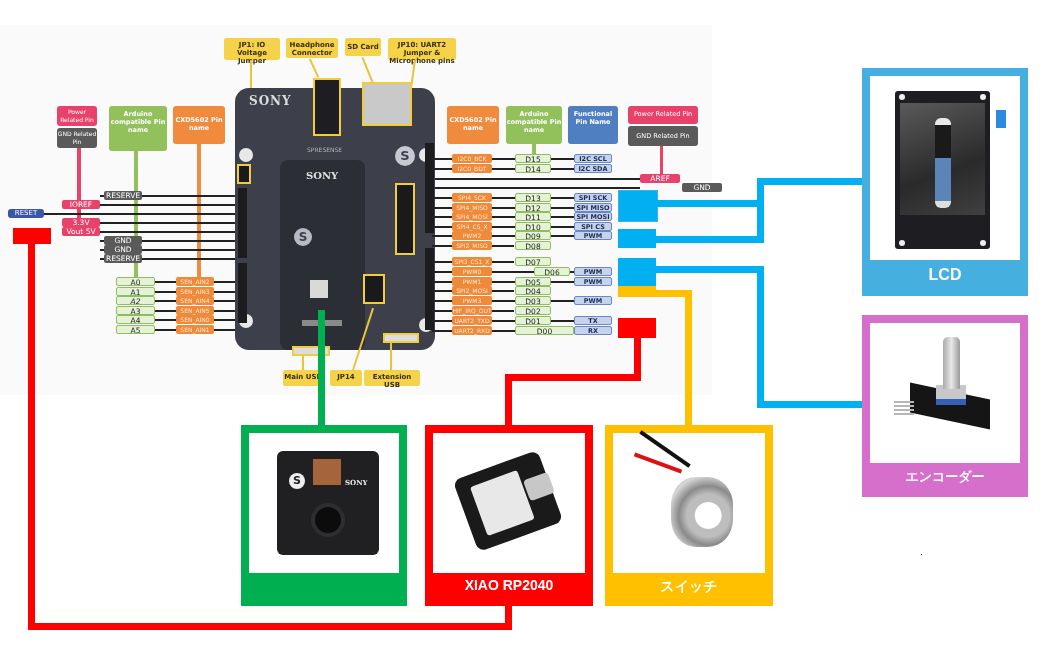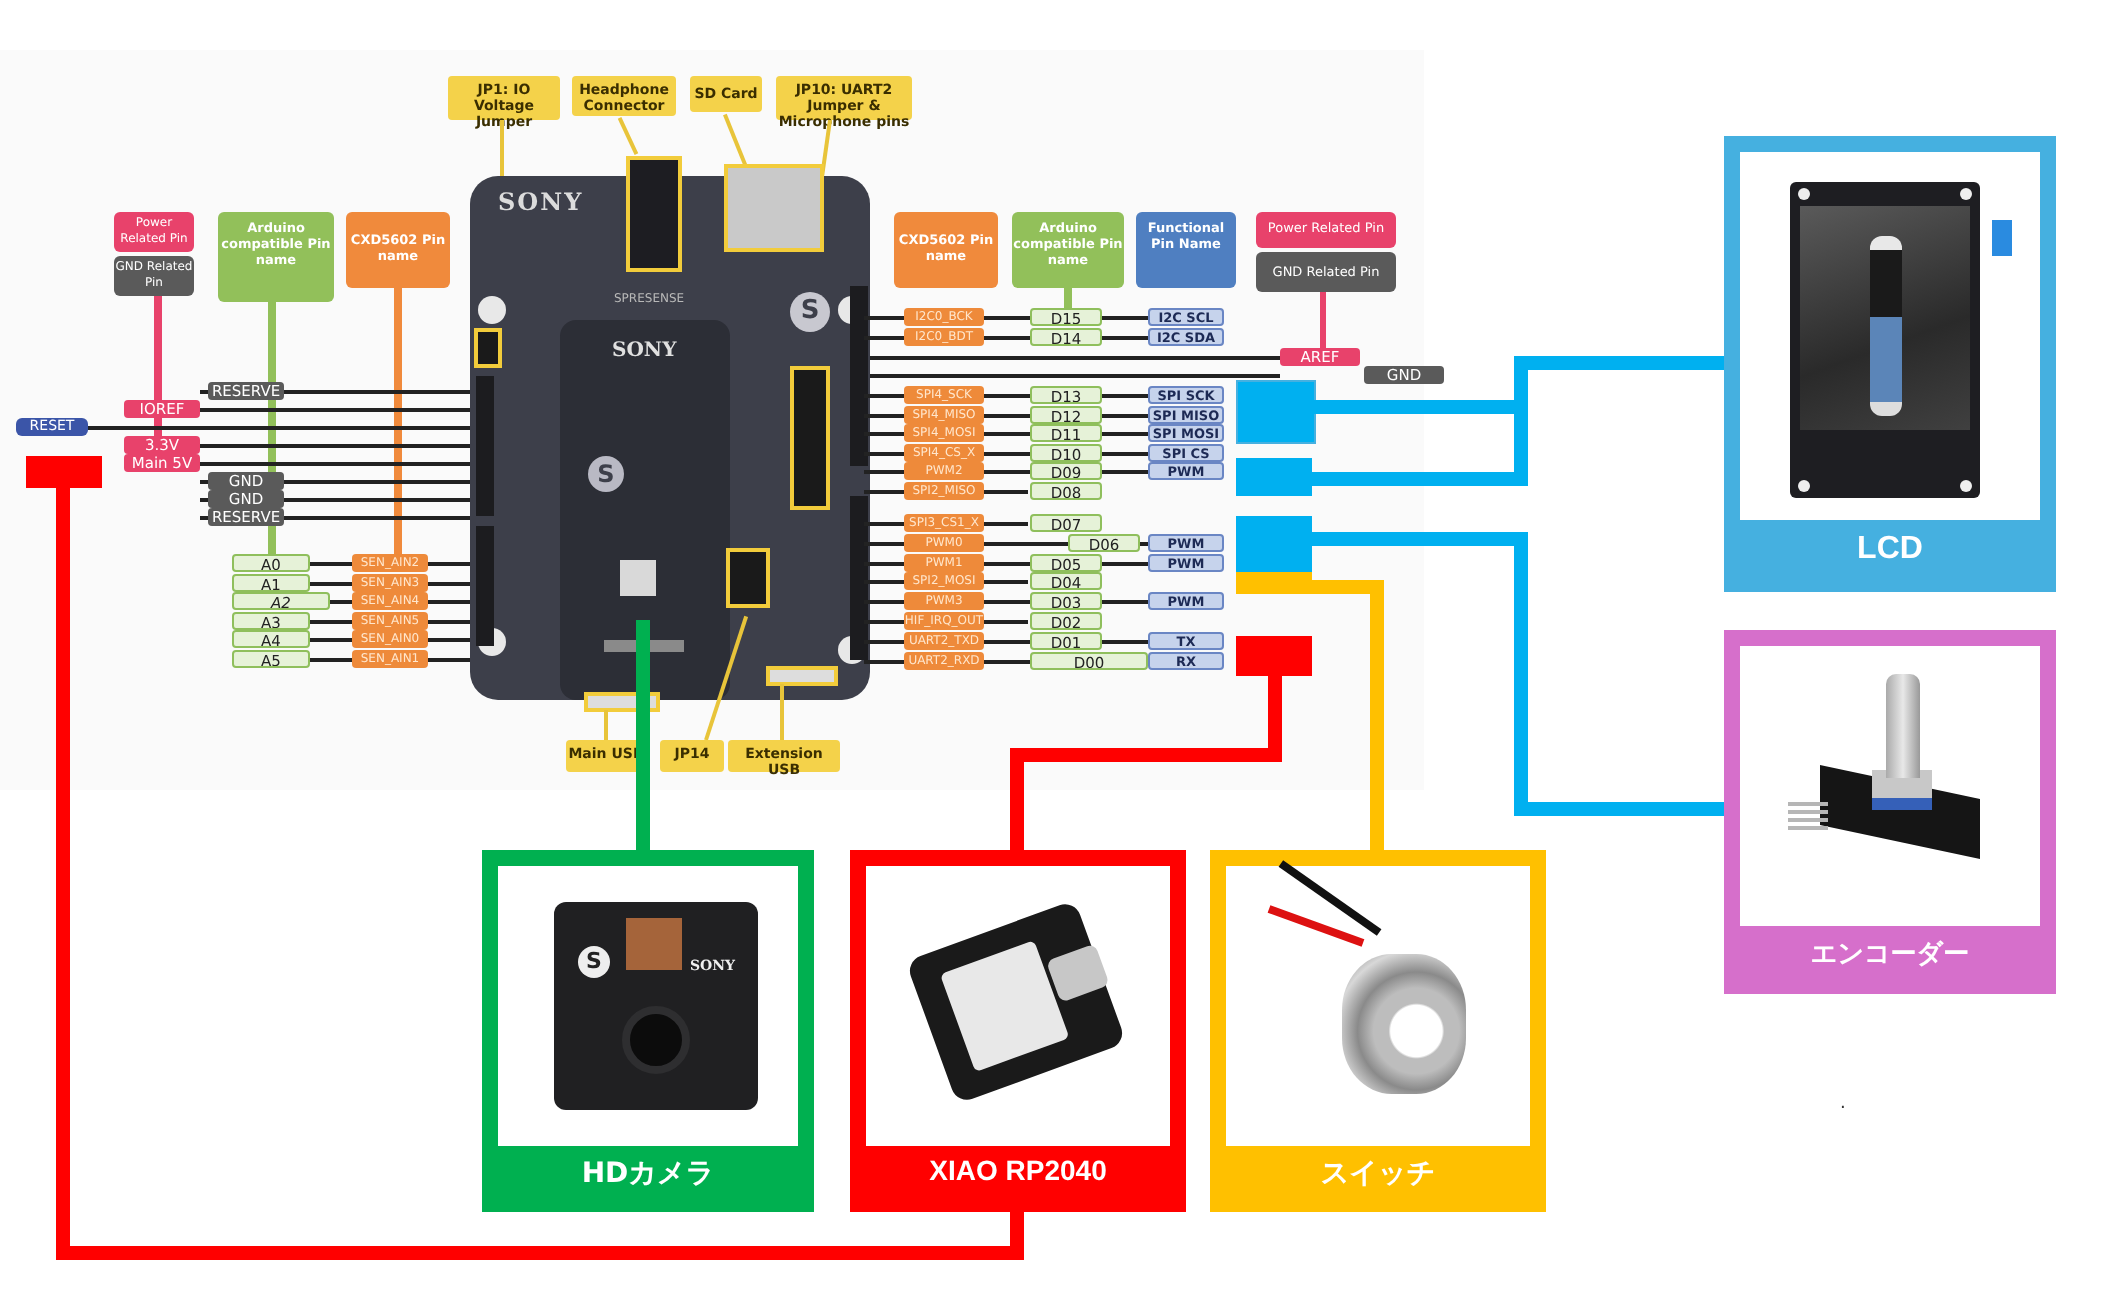--- a/index.html
+++ b/index.html
@@ -45,38 +45,38 @@
 <div>
   <div class="hline" style="left:100px;top:195px;width:140px;"></div>
   <div class="pin gnd" style="left:62px;top:191px;width:38px;">RESERVE</div>
   <div class="hline" style="left:100px;top:204px;width:140px;"></div>
   <div class="pin pwr" style="left:62px;top:200px;width:38px;">IOREF</div>
   <div class="hline" style="left:44px;top:213px;width:196px;"></div>
   <div class="pin rst" style="left:8px;top:209px;width:36px;">RESET</div>
   <div class="hline" style="left:100px;top:222px;width:140px;"></div>
   <div class="pin pwr" style="left:62px;top:218px;width:38px;">3.3V</div>
   <div class="hline" style="left:100px;top:231px;width:140px;"></div>
-  <div class="pin pwr" style="left:62px;top:227px;width:38px;">Main 5V</div>
+  <div class="pin pwr" style="left:62px;top:227px;width:38px;">Vout 5V</div>
   <div class="hline" style="left:100px;top:240px;width:140px;"></div>
   <div class="pin gnd" style="left:62px;top:236px;width:38px;">GND</div>
   <div class="hline" style="left:100px;top:249px;width:140px;"></div>
   <div class="pin gnd" style="left:62px;top:245px;width:38px;">GND</div>
   <div class="hline" style="left:100px;top:258px;width:140px;"></div>
   <div class="pin gnd" style="left:62px;top:254px;width:38px;">RESERVE</div>
 </div>
 
 <div id="analog-col">
     <div class="hline" style="left: 155px; top: 281px; width: 85px;"></div>
     <div class="pin ard" style="left: 116px; top: 277px; width: 39px;">A0</div>
     <div class="pin cxd" style="left: 176px; top: 277px; width: 38px;">SEN_AIN2</div>
     <div class="hline" style="left: 155px; top: 290.5px; width: 85px;"></div>
     <div class="pin ard" style="left: 116px; top: 286.5px; width: 39px;">A1</div>
     <div class="pin cxd" style="left: 176px; top: 286.5px; width: 38px;">SEN_AIN3</div>
     <div class="hline" style="left: 155px; top: 300px; width: 85px;"></div>
-    <div class="pin ard" style="left: 116px; top: 296px; width: 49px; font-style: italic;">A2</div>
+    <div class="pin ard" style="left: 116px; top: 296px; width: 39px; font-style: italic;">A2</div>
     <div class="pin cxd" style="left: 176px; top: 296px; width: 38px;">SEN_AIN4</div>
     <div class="hline" style="left: 155px; top: 309.5px; width: 85px;"></div>
     <div class="pin ard" style="left: 116px; top: 305.5px; width: 39px;">A3</div>
     <div class="pin cxd" style="left: 176px; top: 305.5px; width: 38px;">SEN_AIN5</div>
     <div class="hline" style="left: 155px; top: 319px; width: 85px;"></div>
     <div class="pin ard" style="left: 116px; top: 315px; width: 39px;">A4</div>
     <div class="pin cxd" style="left: 176px; top: 315px; width: 38px;">SEN_AIN0</div>
     <div class="hline" style="left: 155px; top: 328.5px; width: 85px;"></div>
     <div class="pin ard" style="left: 116px; top: 324.5px; width: 39px;">A5</div>
     <div class="pin cxd" style="left: 176px; top: 324.5px; width: 38px;">SEN_AIN1</div>
@@ -268,21 +268,20 @@
 
 <div class="module" style="left:241px;top:425px;width:166px;height:181px;background:#00b050;">
   <div class="inner" style="left:8px;top:8px;width:150px;height:140px;">
     <div class="abs" style="left:28px;top:18px;width:102px;height:104px;background:#202022;border-radius:6px;">
       <div class="abs" style="left:36px;top:8px;width:28px;height:26px;background:#a5643a;"></div>
       <div class="abs" style="left:12px;top:22px;width:16px;height:16px;border-radius:50%;background:#eee;color:#222;font-size:11px;font-weight:bold;text-align:center;line-height:16px;">S</div>
       <div class="abs" style="left:68px;top:27px;color:#eee;font-size:7px;font-weight:bold;font-family:'DejaVu Serif',serif;">SONY</div>
       <div class="abs" style="left:34px;top:52px;width:34px;height:34px;border-radius:50%;background:#0c0c0c;border:4px solid #2e2e30;box-sizing:border-box;"></div>
     </div>
   </div>
-  <div class="cap" style="top:153px;font-size:14px;font-family:'DejaVu Sans',sans-serif;">HDカメラ</div>
 </div>
 
 <div class="module" style="left:425px;top:425px;width:168px;height:181px;background:#ff0000;">
   <div class="inner" style="left:8px;top:8px;width:152px;height:140px;">
     <div class="abs" style="left:30px;top:30px;width:90px;height:76px;background:#1a1a1a;border-radius:8px;transform:rotate(-20deg);">
       <div class="abs" style="left:14px;top:12px;width:50px;height:52px;background:#e8e8e8;border-radius:3px;"></div>
       <div class="abs" style="left:66px;top:24px;width:26px;height:22px;background:#c7c7c7;border-radius:4px;"></div>
     </div>
   </div>
   <div class="cap" style="top:152px;font-size:14px;">XIAO RP2040</div>

